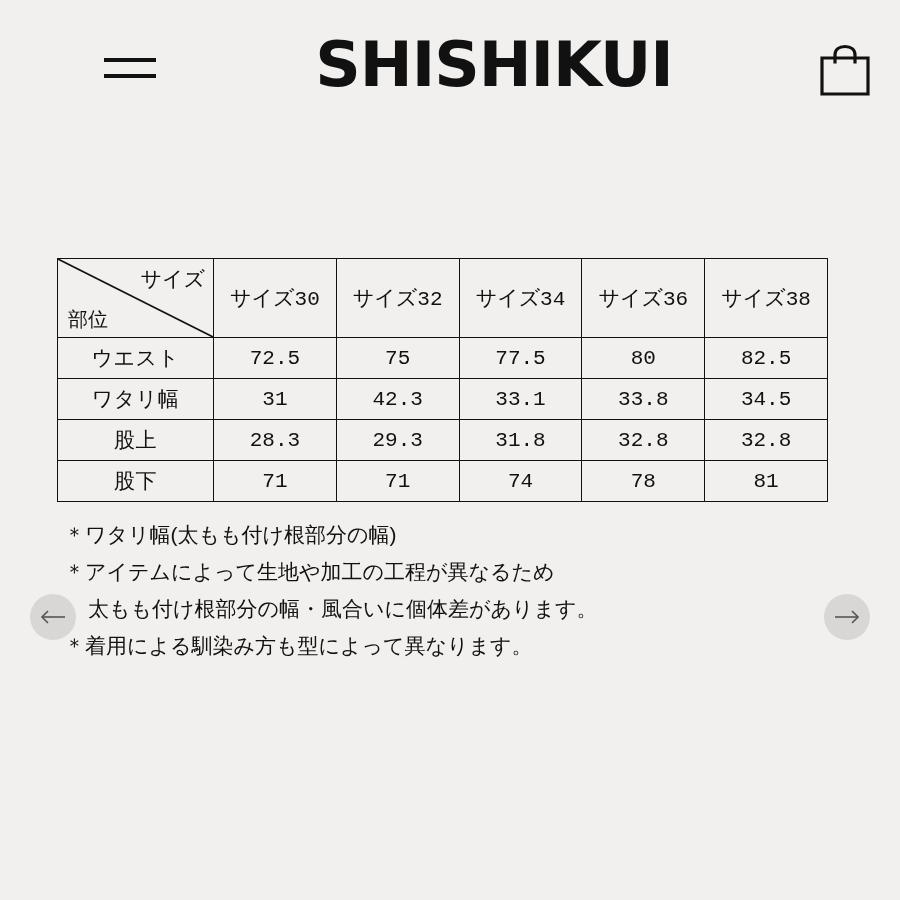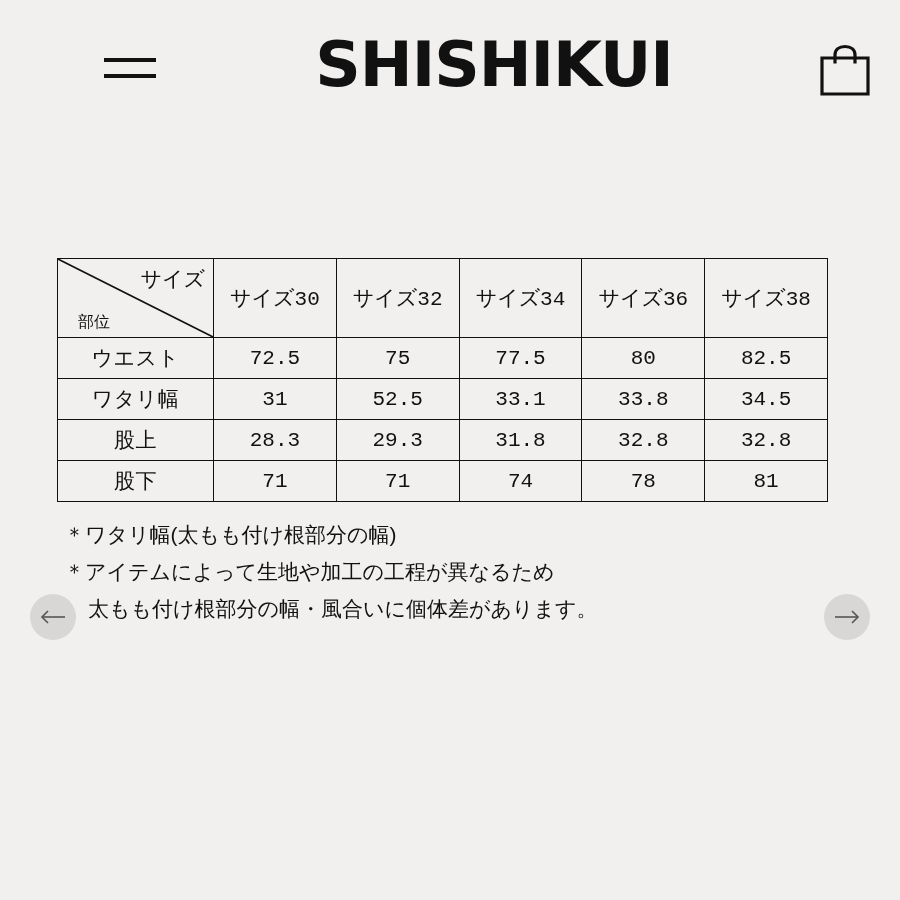--- a/index.html
+++ b/index.html
@@ -117,23 +117,23 @@
     height: 100%;
   }
   .corner-cell .corner-top {
     position: absolute;
     right: 8px;
     top: 6px;
     font-size: 21px;
   }
   .corner-cell .corner-bottom {
     position: absolute;
-    left: 20px;
+    left: 10px;
     bottom: 4px;
-    font-size: 16px;
+    font-size: 20px;
   }
 
   .row-label {
     letter-spacing: 0.5px;
   }
 
   .notes {
     margin-left: 64px;
     margin-top: 14px;
   }
@@ -217,21 +217,21 @@
         <td class="row-label">ウエスト</td>
         <td>72.5</td>
         <td>75</td>
         <td>77.5</td>
         <td>80</td>
         <td>82.5</td>
       </tr>
       <tr>
         <td class="row-label">ワタリ幅</td>
         <td>31</td>
-        <td>52.5</td>
+        <td>42.3</td>
         <td>33.1</td>
         <td>33.8</td>
         <td>34.5</td>
       </tr>
       <tr>
         <td class="row-label">股上</td>
         <td>28.3</td>
         <td>29.3</td>
         <td>31.8</td>
         <td>32.8</td>
@@ -245,20 +245,21 @@
         <td>78</td>
         <td>81</td>
       </tr>
     </tbody>
   </table>
 
   <div class="notes">
     <div class="note-line">＊ワタリ幅(太もも付け根部分の幅)</div>
     <div class="note-line">＊アイテムによって生地や加工の工程が異なるため</div>
     <div class="note-line note-indent">太もも付け根部分の幅・風合いに個体差があります。</div>
+    <div class="note-line">＊着用による馴染み方も型によって異なります。</div>
   </div>
 </div>
 
 <div class="arrow left">
   <svg width="26" height="16" viewBox="0 0 26 16" fill="none" xmlns="http://www.w3.org/2000/svg">
     <path d="M25 8 H2" stroke="#555555" stroke-width="1.6"></path>
     <path d="M8 2 L2 8 L8 14" stroke="#555555" stroke-width="1.6" fill="none"></path>
   </svg>
 </div>
 <div class="arrow right">

